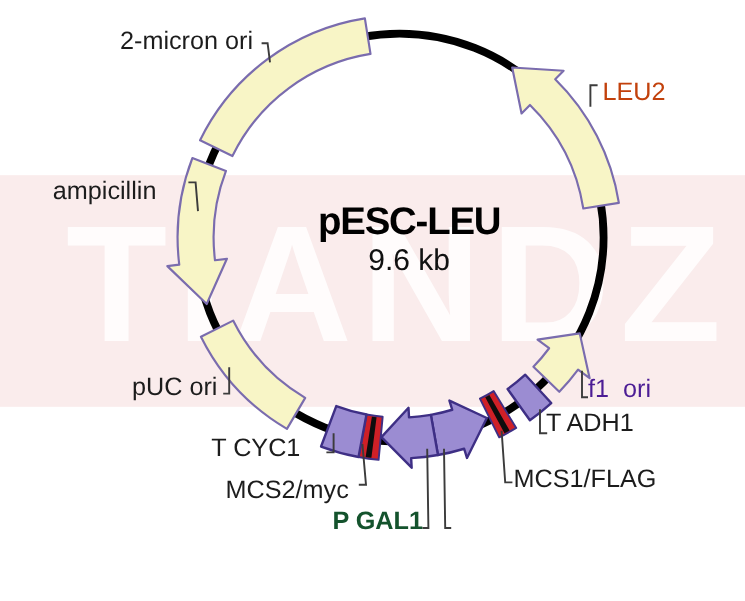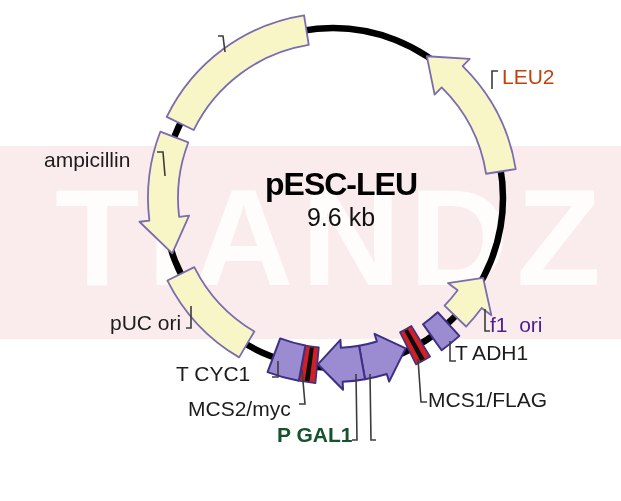--- a/index.html
+++ b/index.html
@@ -44,20 +44,21 @@
       <path d="M186,328 L191,328 L191,306" fill="none" stroke="#3c3c3c" stroke-width="1.6"></path>
       <path d="M272,377 L278,377 L278,361" fill="none" stroke="#3c3c3c" stroke-width="1.6"></path>
       <path d="M299,404 L305,404 L302,370" fill="none" stroke="#3c3c3c" stroke-width="1.6"></path>
       <path d="M352,440 L357,440 L356,374" fill="none" stroke="#3c3c3c" stroke-width="1.6"></path>
       <path d="M376,440 L371,440 L370,374" fill="none" stroke="#3c3c3c" stroke-width="1.6"></path>
       <path d="M427,402 L421,402 L418,359" fill="none" stroke="#3c3c3c" stroke-width="1.6"></path>
       <path d="M456,361 L450,361 L450,341" fill="none" stroke="#3c3c3c" stroke-width="1.6"></path>
       <path d="M490,331 L485,331 L485,309" fill="none" stroke="#3c3c3c" stroke-width="1.6"></path>
     </svg>
 
+  <div class="lbl" style="left: 100px; top: 22px; color: rgb(28, 28, 28);">2-micron ori</div>
   <div class="lbl" style="left: 502px; top: 64px; color: #c2410c;">LEU2</div>
   <div class="lbl" style="left: 44px; top: 147px; color: rgb(28, 28, 28);">ampicillin</div>
   <div class="lbl" style="left: 110px; top: 310px; color: rgb(28, 28, 28);">pUC ori</div>
   <div class="lbl" style="left: 176px; top: 361px; color: rgb(28, 28, 28);">T CYC1</div>
   <div class="lbl" style="left: 188px; top: 396px; color: rgb(28, 28, 28);">MCS2/myc</div>
   <div class="lbl" style="left: 277px; top: 422px; color: #14532d; font-weight: bold;">P GAL1</div>
   <div class="lbl" style="left: 428px; top: 387px; color: rgb(28, 28, 28);">MCS1/FLAG</div>
   <div class="lbl" style="left: 455px; top: 340px; color: rgb(28, 28, 28);">T ADH1</div>
   <div class="lbl" style="left: 490px; top: 312px; color: #4c1d95;">f1  ori</div>
 

